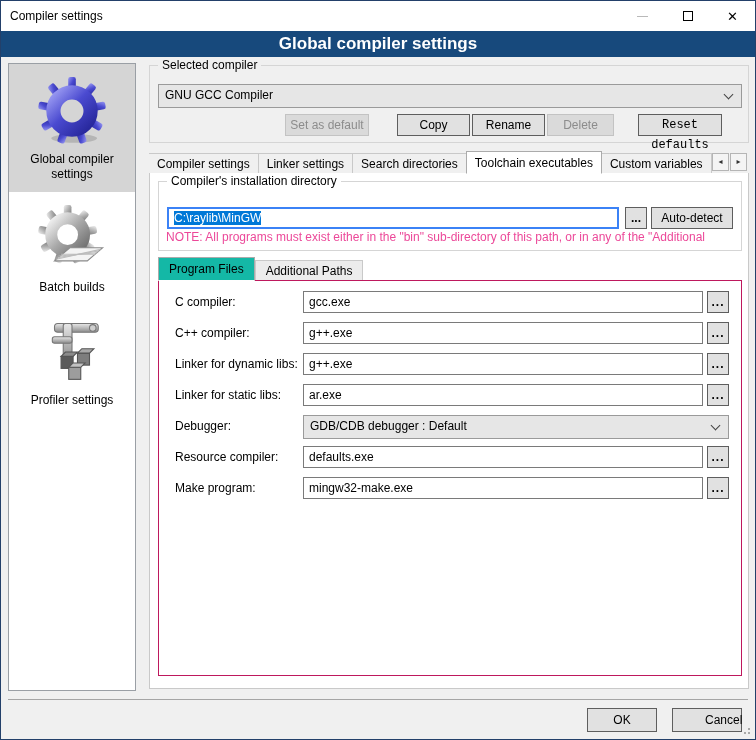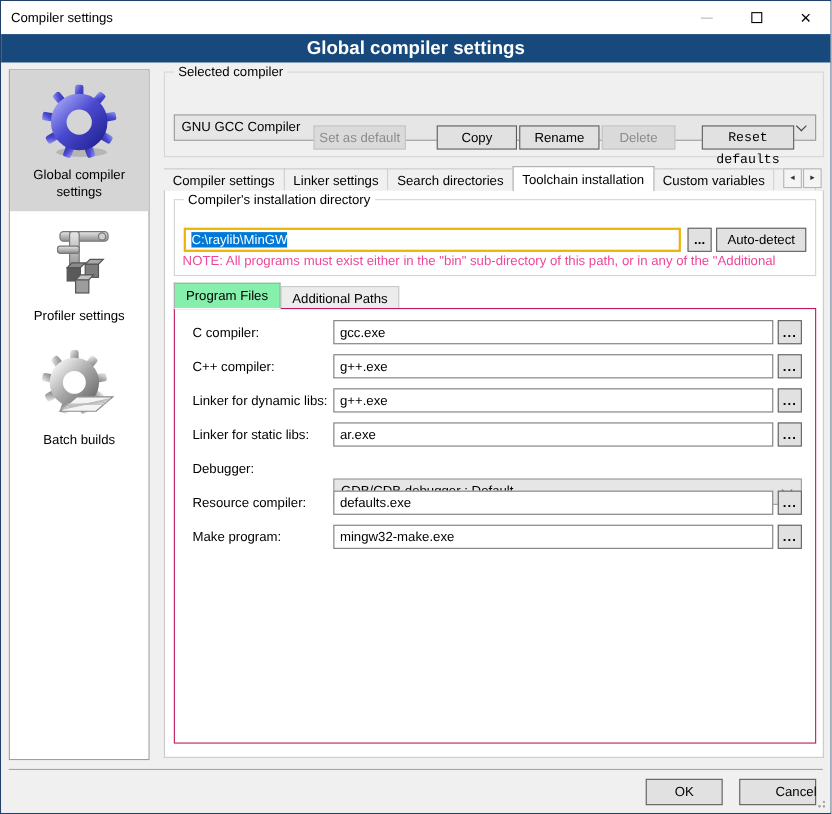--- a/index.html
+++ b/index.html
@@ -29,21 +29,21 @@
   .side-item .label { margin-top:6px; padding:0 6px 10px 6px; line-height:15px; }
   .side-item.selected { background:#d5d5d5; }
 
   
   .group { position:absolute; border:1px solid #d5d5d5; }
   .group-label { position:absolute; top:-8px; left:8px; padding:0 4px; line-height:14px; }
   .on-gray { background:#f0f0f0; }
   .on-white { background:#ffffff; }
 
   
-  .combo { position:absolute; height:24px; background:#e6e6e6; border:1px solid #9a9a9a; line-height:20px; padding-left:6px; cursor:default;margin-top:20px; }
+  .combo { position:absolute; height:24px; background:#e6e6e6; border:1px solid #9a9a9a; line-height:20px; padding-left:6px; cursor:default; }
   .combo .chev { position:absolute; right:9px; top:6px; width:7px; height:7px; border-right:1px solid #444; border-bottom:1px solid #444; transform:rotate(45deg); }
 
   
   .btn { position:absolute; height:22px; background:#e1e1e1; border:1px solid #5e5e5e; text-align:center; line-height:20px; cursor:default; }
   .btn.disabled { background:#dadada; border-color:#c3c3c3; color:#8c8c8c; }
 
   
   .tabstrip { position:absolute; left:148px; top:94px; width:600px; height:23px; }
   .tabstrip .rule { position:absolute; left:0; right:0; bottom:0; height:1px; background:#ababab; }
   .tab { position:relative; display:inline-block; vertical-align:bottom; height:21px; line-height:20px; padding:0 8px; background:#f0f0f0; border:1px solid #c9c9c9; border-left:none; margin:0; cursor:default; }
@@ -51,28 +51,28 @@
   .tab.active { background:#fff; height:23px; line-height:22px; border:1px solid #ababab; border-bottom:1px solid #fff; z-index:3; margin-left:-1px; }
   .tab.clipped { max-width:38px; overflow:hidden; white-space:nowrap; }
   .tab-arrows { position:absolute; right:2px; top:2px; display:flex; }
   .tab-arrow { width:17px; height:18px; background:#f4f4f4; border:1px solid #b5b5b5; font-size:8px; line-height:16px; text-align:center; color:#333; margin-left:1px; }
 
   
   .page { position:absolute; left:148px; top:116px; width:600px; height:516px; background:#fff; border:1px solid #c9c9c9; border-top:none; }
 
   
   .textbox { position:absolute; height:22px; background:#fff; border:1px solid #7a7a7a; line-height:20px; padding-left:5px; white-space:nowrap; overflow:hidden; }
-  .textbox.focused { border:2px solid #eab308; line-height:18px; }
+  .textbox.focused { border:2px solid #3b82f6; line-height:18px; }
   .sel-text { background:#0078d7; color:#fff; }
   .note { position:absolute; color:#ec4899; white-space:nowrap; overflow:hidden; line-height:15px; }
 
   
   .inner-tabstrip { position:absolute; left:8px; top:84px; height:24px; }
   .itab { position:relative; display:inline-block; vertical-align:bottom; height:21px; line-height:20px; padding:0 10px; background:#ececec; border:1px solid #c9c9c9; cursor:default; }
-  .itab.active { background:#86efac; height:24px; line-height:23px; border:1px solid #ababab; border-bottom:1px solid #fff; z-index:3; }
+  .itab.active { background:#14b8a6; height:24px; line-height:23px; border:1px solid #ababab; border-bottom:1px solid #fff; z-index:3; }
   .inner-page { position:absolute; left:8px; top:107px; width:584px; height:396px; background:#fff; border:1px solid #be185d; }
 
   .frow { position:absolute; left:0; width:100%; height:22px; }
   .frow .flabel { position:absolute; left:16px; line-height:22px; }
   .fieldwrap { position:absolute; left:144px; width:426px; height:22px; }
   .fieldwrap .textbox { left:0; width:400px; top:0; }
   .fieldwrap .dots { left:404px; width:22px; top:0; padding:0; font-weight:bold; letter-spacing:1px; }
   .fieldwrap .combo { left:0; width:426px; top:0; }
 
   
@@ -127,46 +127,20 @@
               <rect x="28.5" y="1" width="7" height="13" rx="2" transform="rotate(160 32 32)"></rect>
               <rect x="28.5" y="1" width="7" height="13" rx="2" transform="rotate(200 32 32)"></rect>
               <rect x="28.5" y="1" width="7" height="13" rx="2" transform="rotate(240 32 32)"></rect>
               <rect x="28.5" y="1" width="7" height="13" rx="2" transform="rotate(280 32 32)"></rect>
               <rect x="28.5" y="1" width="7" height="13" rx="2" transform="rotate(320 32 32)"></rect>
             </g>
             <circle cx="32" cy="32" r="17" fill="none" stroke="url(#bg1)" stroke-width="13"></circle>
           </svg>
         </div>
         <div class="label">Global compiler settings</div>
-      </div>
-
-      <div class="side-item">
-        <div class="icon">
-          <svg viewBox="0 0 64 64" width="70" height="70">
-            <defs>
-              <linearGradient id="mg1" x1="0" y1="0" x2="0" y2="1">
-                <stop offset="0" stop-color="#e8e8e8"></stop>
-                  <stop offset="1" stop-color="#8a8a8a"></stop>
-              </linearGradient>
-            </defs>
-            <rect x="16" y="6" width="40" height="8" rx="3" fill="url(#mg1)" stroke="#777" stroke-width="1"></rect>
-            <circle cx="51" cy="10" r="3" fill="#cfcfcf" stroke="#777"></circle>
-            <rect x="24" y="6" width="8" height="34" rx="2" fill="url(#mg1)" stroke="#777" stroke-width="1"></rect>
-            <rect x="14" y="18" width="18" height="6" rx="2" fill="url(#mg1)" stroke="#777" stroke-width="1"></rect>
-            <g stroke="#555" stroke-width="1">
-              <rect x="22" y="36" width="11" height="11" fill="#5a5a5a"></rect>
-              <polygon points="22,36 26,32 37,32 33,36" fill="#8b8b8b"></polygon>
-              <rect x="37" y="33" width="11" height="11" fill="#7d7d7d"></rect>
-              <polygon points="37,33 41,29 52,29 48,33" fill="#a8a8a8"></polygon>
-              <rect x="29" y="46" width="11" height="11" fill="#9d9d9d"></rect>
-              <polygon points="29,46 33,42 44,42 40,46" fill="#c2c2c2"></polygon>
-            </g>
-          </svg>
-        </div>
-        <div class="label">Profiler settings</div>
       </div>
 
       <div class="side-item">
         <div class="icon">
           <svg viewBox="0 0 64 64" width="70" height="70">
             <defs>
               <linearGradient id="gg1" x1="0" y1="0" x2="1" y2="1">
                 <stop offset="0" stop-color="#f2f2f2"></stop>
                   <stop offset="0.5" stop-color="#a8a8a8"></stop>
                   <stop offset="1" stop-color="#6e6e6e"></stop>
@@ -188,38 +162,64 @@
               <polygon points="16,52 46,52 60,40 30,40" fill="#f4f4f4" stroke="#8a8a8a" stroke-width="1"></polygon>
               <line x1="17.5" y1="50.5" x2="58" y2="41.5" stroke="#bdbdbd"></line>
               <line x1="19" y1="49" x2="56.5" y2="43" stroke="#bdbdbd"></line>
               <line x1="20.5" y1="47.5" x2="55" y2="44.5" stroke="#bdbdbd"></line>
               <line x1="22" y1="46" x2="53.5" y2="46" stroke="#bdbdbd"></line>
             </g>
           </svg>
         </div>
         <div class="label">Batch builds</div>
       </div>
+
+      <div class="side-item">
+        <div class="icon">
+          <svg viewBox="0 0 64 64" width="70" height="70">
+            <defs>
+              <linearGradient id="mg1" x1="0" y1="0" x2="0" y2="1">
+                <stop offset="0" stop-color="#e8e8e8"></stop>
+                  <stop offset="1" stop-color="#8a8a8a"></stop>
+              </linearGradient>
+            </defs>
+            <rect x="16" y="6" width="40" height="8" rx="3" fill="url(#mg1)" stroke="#777" stroke-width="1"></rect>
+            <circle cx="51" cy="10" r="3" fill="#cfcfcf" stroke="#777"></circle>
+            <rect x="24" y="6" width="8" height="34" rx="2" fill="url(#mg1)" stroke="#777" stroke-width="1"></rect>
+            <rect x="14" y="18" width="18" height="6" rx="2" fill="url(#mg1)" stroke="#777" stroke-width="1"></rect>
+            <g stroke="#555" stroke-width="1">
+              <rect x="22" y="36" width="11" height="11" fill="#5a5a5a"></rect>
+              <polygon points="22,36 26,32 37,32 33,36" fill="#8b8b8b"></polygon>
+              <rect x="37" y="33" width="11" height="11" fill="#7d7d7d"></rect>
+              <polygon points="37,33 41,29 52,29 48,33" fill="#a8a8a8"></polygon>
+              <rect x="29" y="46" width="11" height="11" fill="#9d9d9d"></rect>
+              <polygon points="29,46 33,42 44,42 40,46" fill="#c2c2c2"></polygon>
+            </g>
+          </svg>
+        </div>
+        <div class="label">Profiler settings</div>
+      </div>
     </div>
 
     <div class="group" style="left:148px; top:8px; width:600px; height:78px;">
       <span class="group-label on-gray">Selected compiler</span>
       <div class="combo" style="left:8px; top:18px; width:584px;">
         <span>GNU GCC Compiler</span>
         <span class="chev"></span>
       </div>
       <div class="btn disabled" style="left:135px; top:48px; width:84px;">Set as default</div>
       <div class="btn" style="left:247px; top:48px; width:73px;">Copy</div>
       <div class="btn" style="left:322px; top:48px; width:73px;">Rename</div>
       <div class="btn disabled" style="left:397px; top:48px; width:67px;">Delete</div>
       <div class="btn" style="left:488px; top:48px; width:84px;font-family:Liberation Mono, monospace;">Reset defaults</div>
     </div>
 
     <div class="tabstrip">
       <div class="rule"></div>
-      <div class="tab">Compiler settings</div><div class="tab">Linker settings</div><div class="tab">Search directories</div><div class="tab active">Toolchain installation</div><div class="tab">Custom variables</div><div class="tab clipped">Build options</div>
+      <div class="tab">Compiler settings</div><div class="tab">Linker settings</div><div class="tab">Search directories</div><div class="tab active">Toolchain executables</div><div class="tab">Custom variables</div><div class="tab clipped">Build options</div>
       <div class="tab-arrows">
         <div class="tab-arrow">◂</div>
         <div class="tab-arrow">▸</div>
       </div>
     </div>
 
     <div class="page">
 
       <div class="group" style="left:8px; top:8px; width:584px; height:70px;">
         <span class="group-label on-white">Compiler's installation directory</span>

